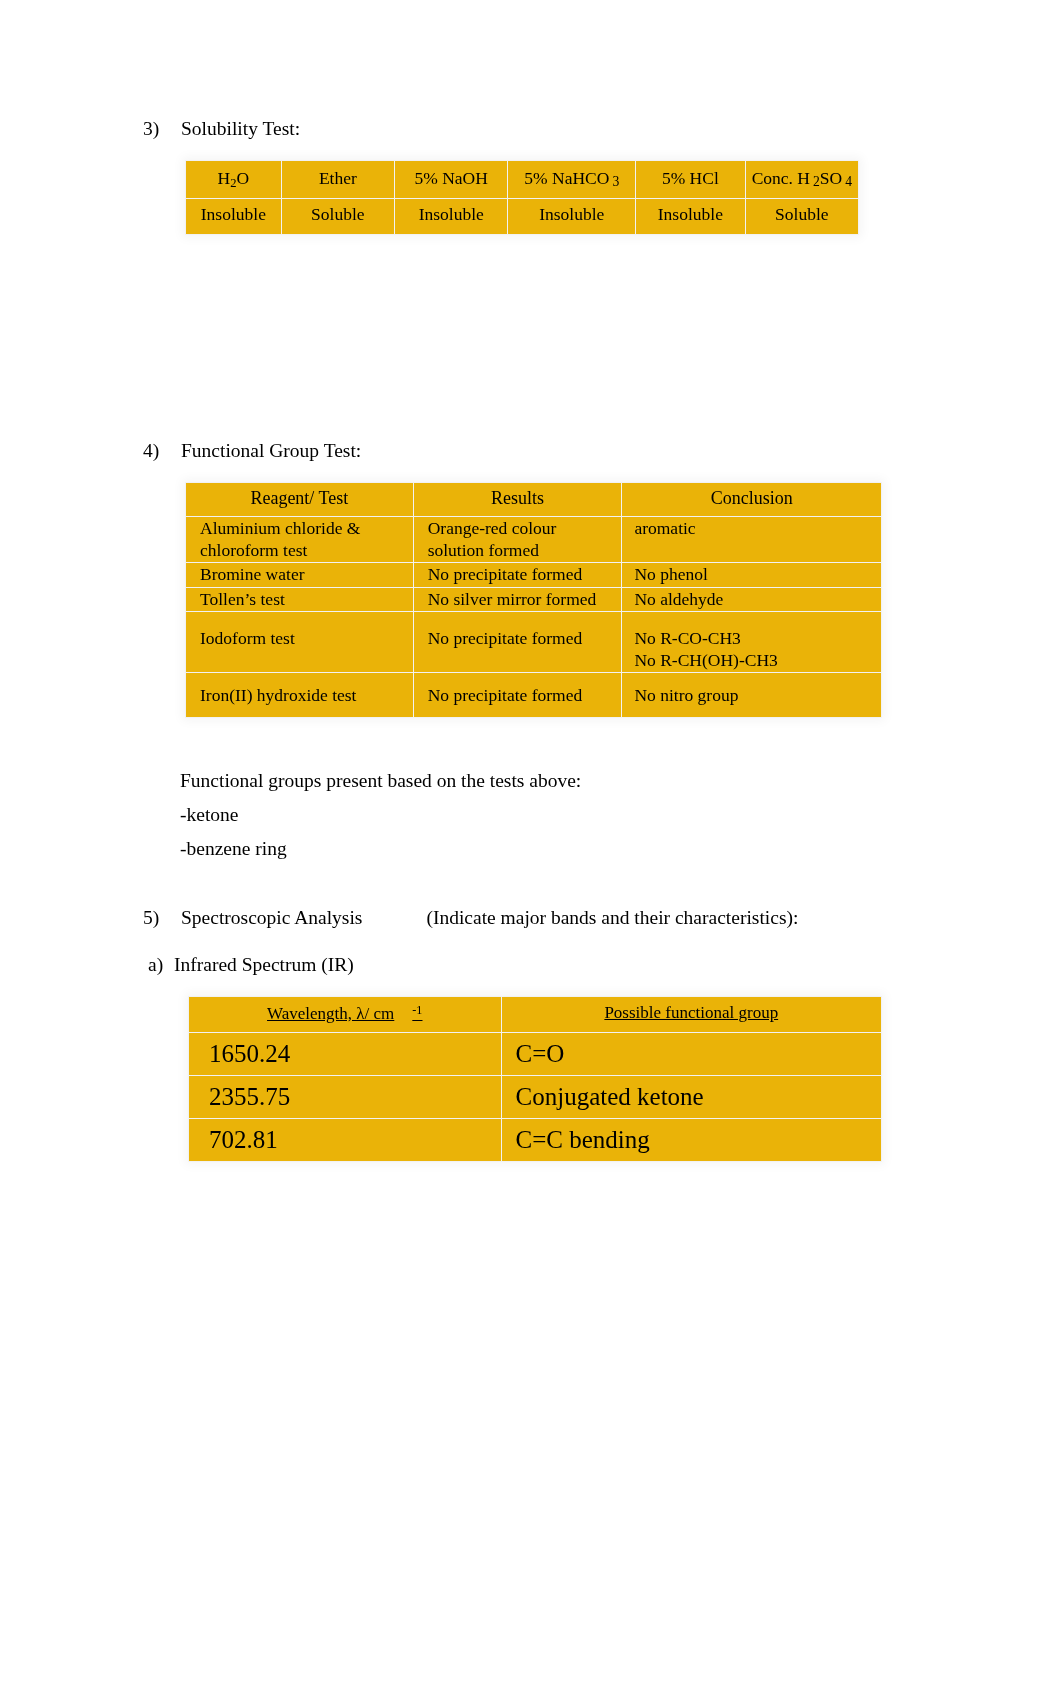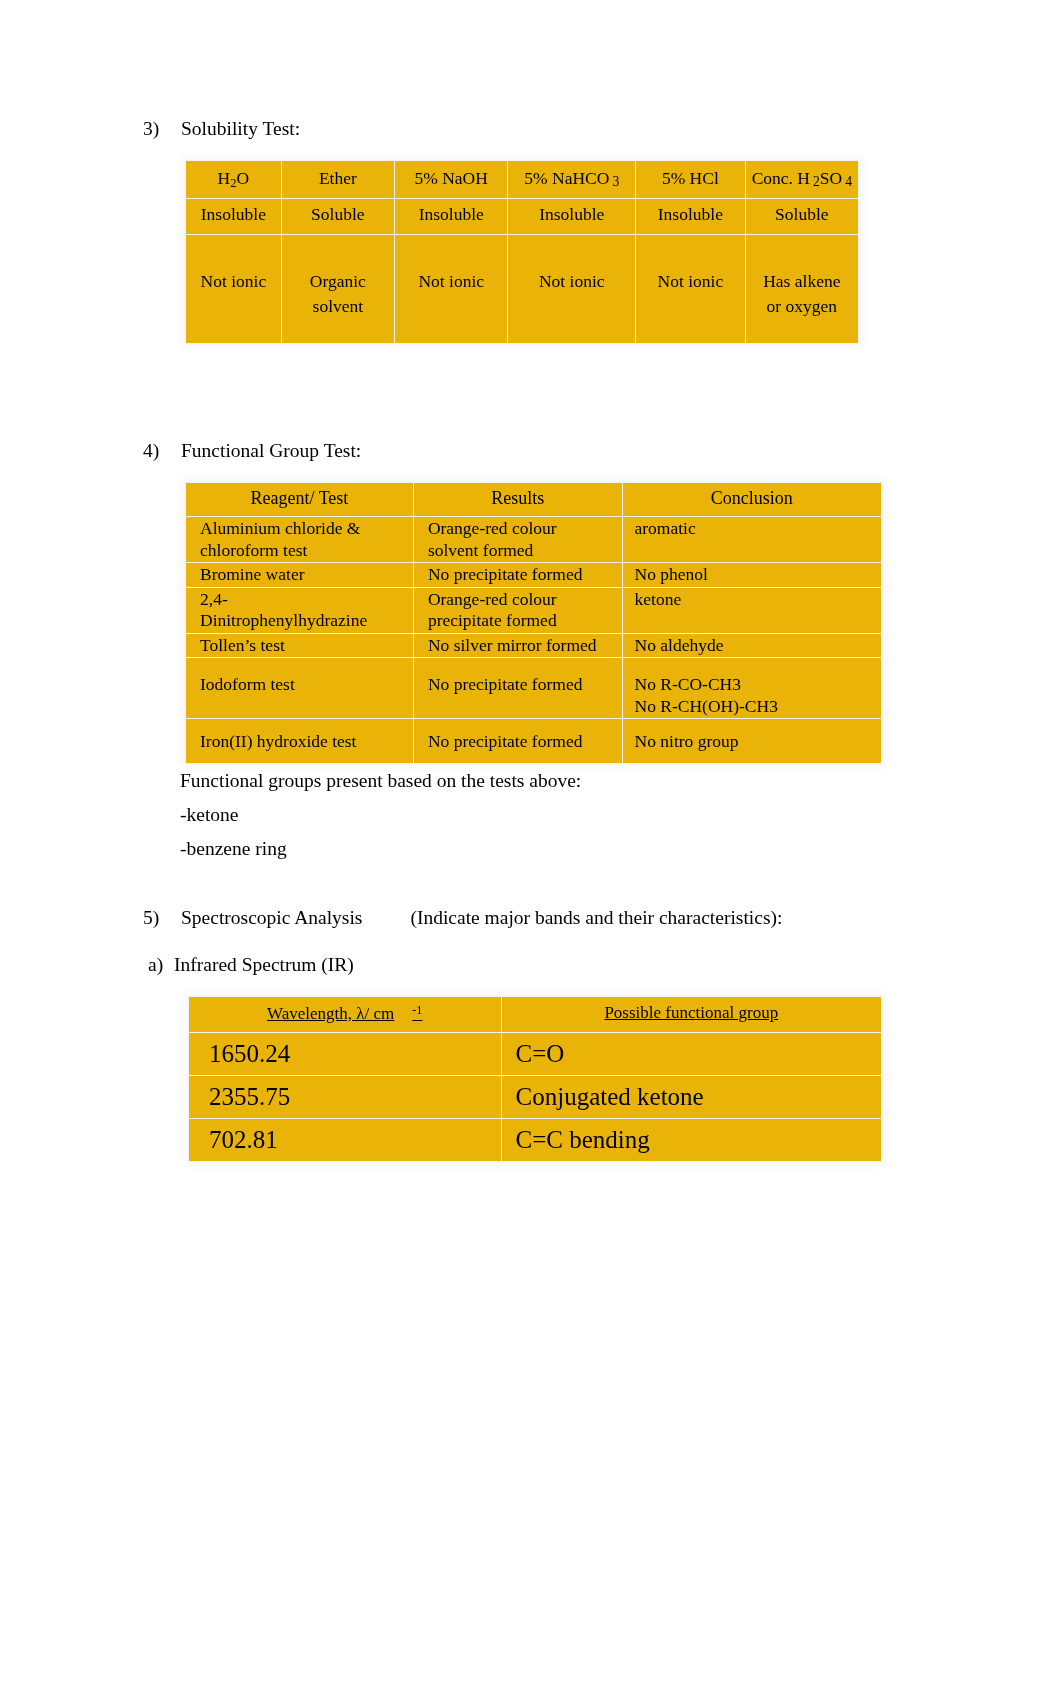--- a/index.html
+++ b/index.html
@@ -30,21 +30,21 @@
     align-items: baseline;
     font-size: 19.5px;
     white-space: nowrap;
   }
   .section-head .marker {
     width: 38px;
     flex: 0 0 38px;
   }
   .section-head .heading-text { }
   .section-head .heading-note {
-    margin-left: 48px;
+    margin-left: 64px;
   }
 
   .plain-line {
     position: absolute;
     font-size: 19.5px;
     white-space: nowrap;
   }
 
   
   table.doc-table {
@@ -172,42 +172,20 @@
         </td>
       </tr>
       <tr class="val-row">
         <td>Insoluble</td>
         <td>Soluble</td>
         <td>Insoluble</td>
         <td>Insoluble</td>
         <td>Insoluble</td>
         <td>Soluble</td>
       </tr>
-      <tr class="concl-row">
-        <td>
-          <span class="cellline">Not ionic</span>
-        </td>
-        <td>
-          <span class="cellline">Organic</span>
-          <span class="cellline">solvent</span>
-        </td>
-        <td>
-          <span class="cellline">Not ionic</span>
-        </td>
-        <td>
-          <span class="cellline">Not ionic</span>
-        </td>
-        <td>
-          <span class="cellline">Not ionic</span>
-        </td>
-        <td>
-          <span class="cellline">Has alkene</span>
-          <span class="cellline">or oxygen</span>
-        </td>
-      </tr>
     </tbody>
   </table>
 
   <div class="section-head" style="left:143px; top:440px;">
     <span class="marker">4)</span>
     <span class="heading-text">Functional Group Test:</span>
   </div>
 
   <table class="doc-table" id="fgroup-table">
     <colgroup>
@@ -223,48 +201,35 @@
       </tr>
     </thead>
     <tbody>
       <tr>
         <td>
           <span class="cellline">Aluminium chloride &amp;</span>
           <span class="cellline">chloroform test</span>
         </td>
         <td>
           <span class="cellline">Orange-red colour</span>
-          <span class="cellline">solvent formed</span>
+          <span class="cellline">solution formed</span>
         </td>
         <td class="pad-left-col3">
           <span class="cellline">aromatic</span>
         </td>
       </tr>
       <tr>
         <td>
           <span class="cellline">Bromine water</span>
         </td>
         <td>
           <span class="cellline">No precipitate formed</span>
         </td>
         <td class="pad-left-col3">
           <span class="cellline">No phenol</span>
-        </td>
-      </tr>
-      <tr>
-        <td>
-          <span class="cellline">2,4-</span>
-          <span class="cellline">Dinitrophenylhydrazine</span>
-        </td>
-        <td>
-          <span class="cellline">Orange-red colour</span>
-          <span class="cellline">precipitate formed</span>
-        </td>
-        <td class="pad-left-col3">
-          <span class="cellline">ketone</span>
         </td>
       </tr>
       <tr>
         <td>
           <span class="cellline">Tollen’s test</span>
         </td>
         <td>
           <span class="cellline">No silver mirror formed</span>
         </td>
         <td class="pad-left-col3">

